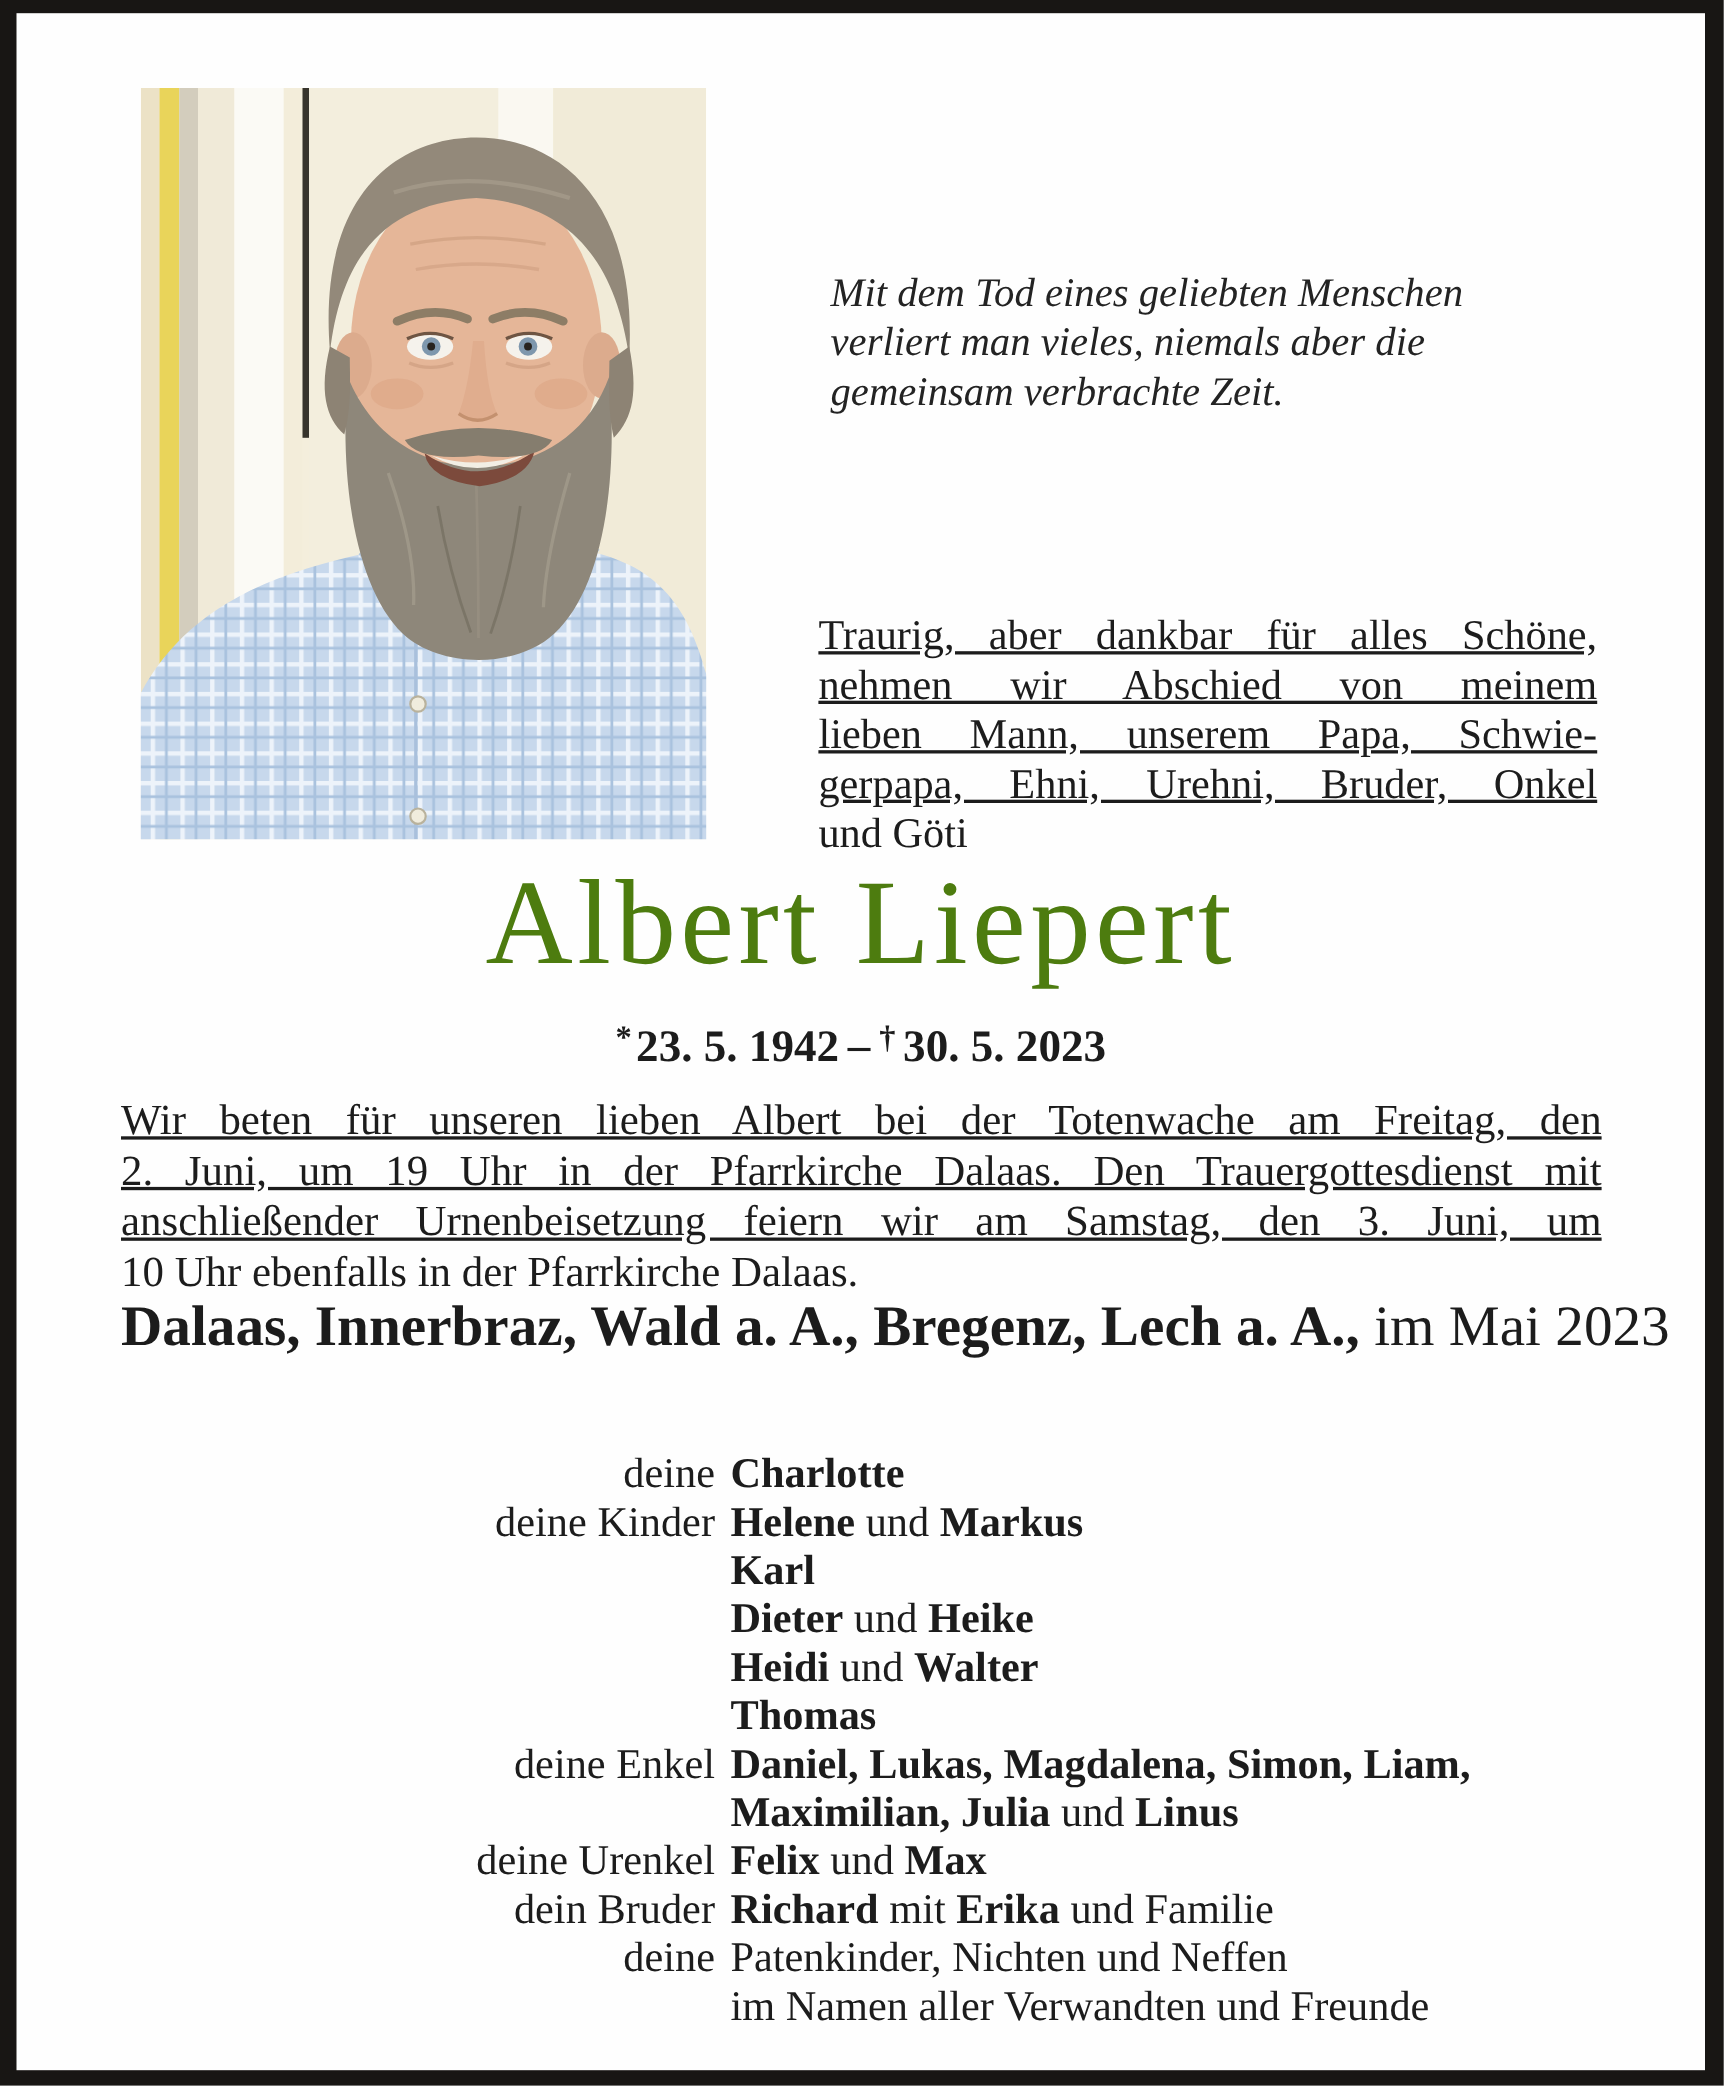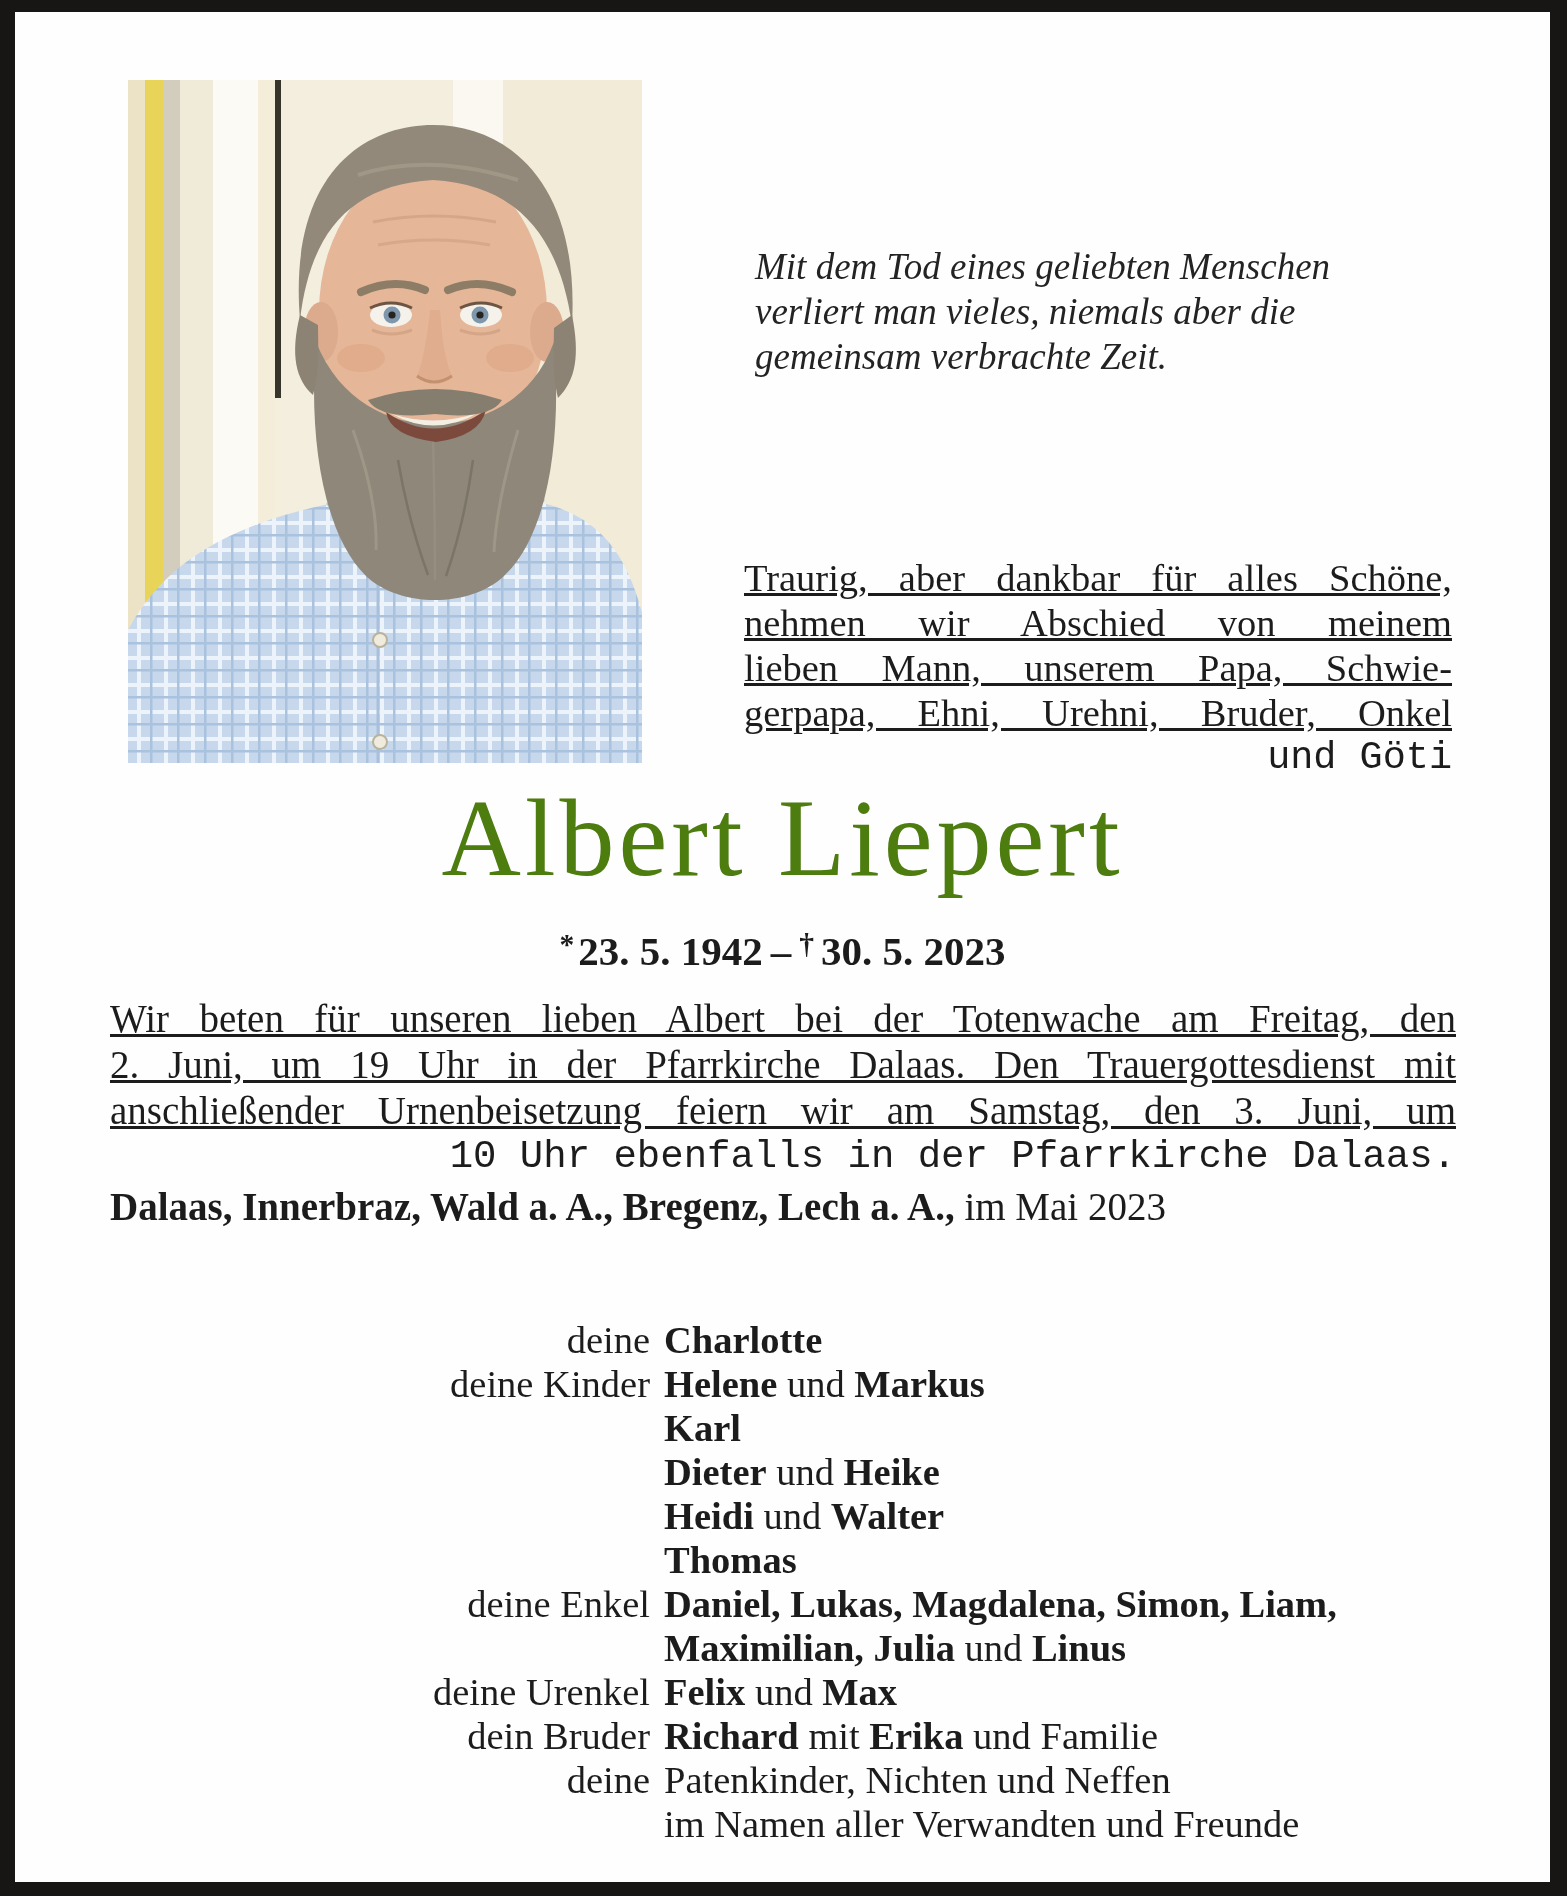--- a/index.html
+++ b/index.html
@@ -18,36 +18,36 @@
 
   .photo{left:113px;top:68px;width:514px;height:683px;}
   .photo svg{display:block;filter:blur(0.4px);}
 
   .quote{left:740px;top:232px;width:665px;
     font-style:italic;font-size:37px;line-height:45px;color:#232323;}
 
   .intro{left:729px;top:544px;width:708px;
     font-size:38.5px;line-height:45px;}
   .jl{text-align:justify;text-align-last:justify;text-decoration:underline;}
-  .jlast{text-align:right;font-family:Liberation Mono, monospace;}
+  .jlast{text-align:left;}
 
   .name{left:95px;top:766px;width:1345px;text-align:center;
     font-size:110px;letter-spacing:4px;line-height:120px;color:#4d7c0f;}
 
   .dates{left:95px;top:908px;width:1345px;text-align:center;
     font-size:41px;font-weight:bold;line-height:48px;}
   .sym{font-size:0.72em;vertical-align:0.38em;}
   .sym-b{margin-right:4px;}
   .sym-d{margin-right:7px;}
   .dash{margin:0 8px;}
 
   .announce{left:95px;top:984px;width:1346px;
     font-size:39px;line-height:46px;}
 
-  .places{left:95px;top:1172px;width:1420px;font-size:39px;line-height:46px;}
+  .places{left:95px;top:1172px;width:1420px;font-size:52px;line-height:46px;}
   .places .b{font-weight:bold;}
 
   .closing{left:649px;top:1262px;font-size:38.5px;line-height:44px;}
 
   .family{left:95px;top:1306px;width:1420px;font-size:38.5px;line-height:44px;}
   .frow{display:flex;}
   .flabel{width:540px;text-align:right;flex:none;}
   .fnames{margin-left:14px;white-space:pre;}
   .fnames span{white-space:pre;}
   .b{font-weight:bold;}

